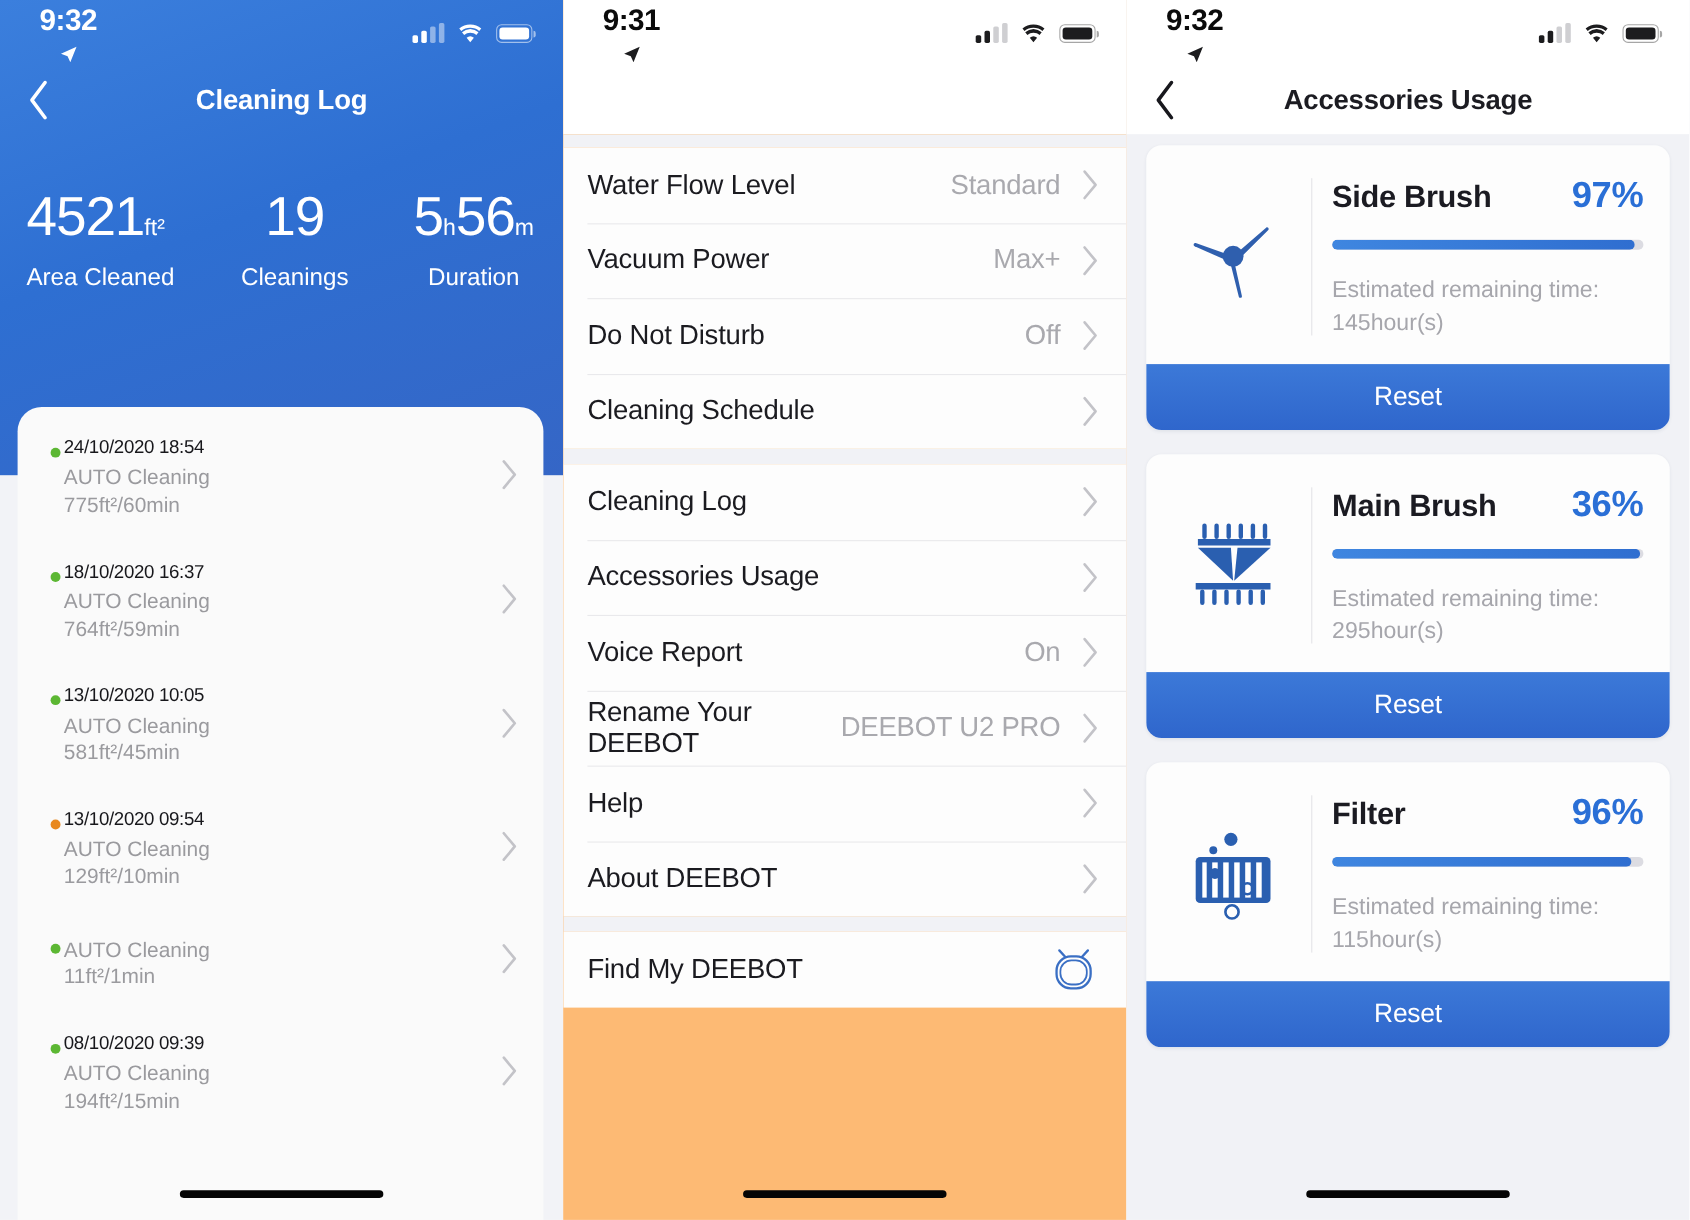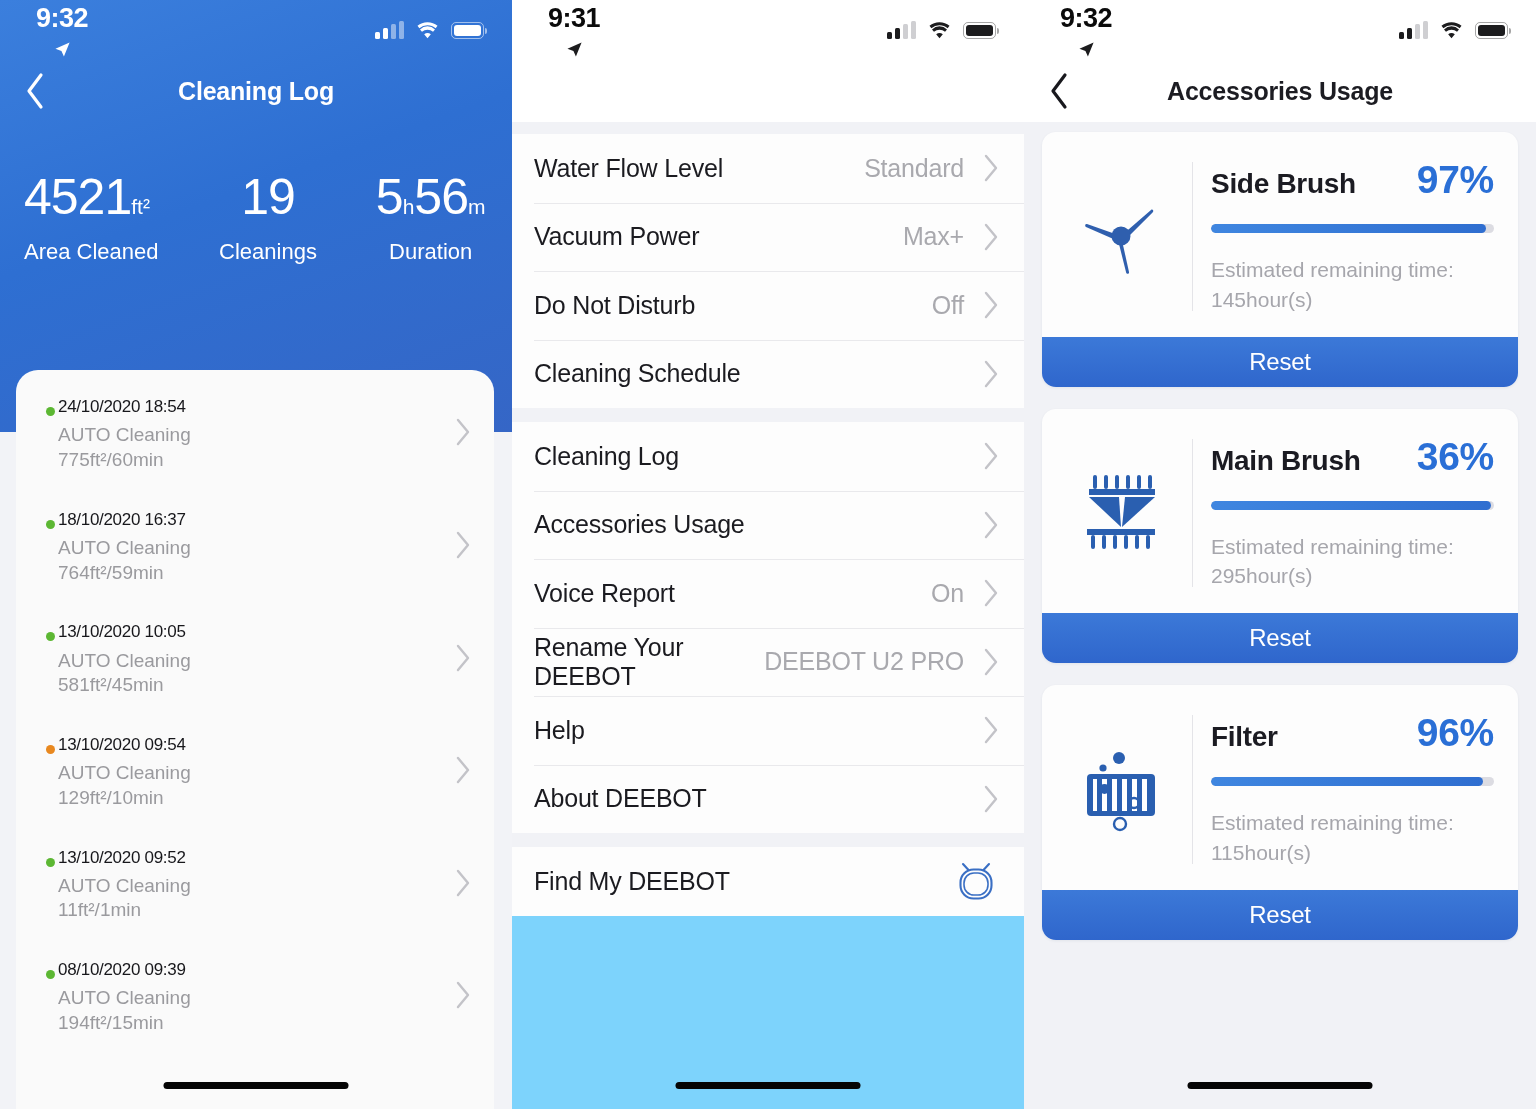--- a/index.html
+++ b/index.html
@@ -94,21 +94,21 @@
   }
   .log-dot {
     position:absolute; left:30px; top:29px; width:9px; height:9px; border-radius:50%;
   }
   .log-date { font-size:17px; color:#17171b; letter-spacing:-.3px; line-height:1.25; }
   .log-mode { font-size:19px; color:#9a9a9e; margin-top:6px; line-height:1.3; }
   .log-meta { font-size:19px; color:#9a9a9e; line-height:1.3; }
   .log-chev { position:absolute; right:22px; top:50%; transform:translateY(-50%); }
 
   
-  #screen-more { background:#7dd3fc; }
+  #screen-more { background:#fdba74; }
   .more-body { position:absolute; top:122px; left:0; right:0; bottom:0; overflow:hidden; }
   .group { background:#fdfdfd; }
   .gap { height:14px; background:#f1f2f6; }
   .mrow {
     height:68.5px; display:flex; align-items:center;
     padding:0 22px 0 22px; position:relative; cursor:pointer;
   }
   .mrow + .mrow::before {
     content:""; position:absolute; left:22px; right:0; top:0; height:1px; background:#e9e9ec;
   }
@@ -123,28 +123,28 @@
   .acc-card {
     background:#fdfdfd; border-radius:14px; overflow:hidden;
     margin-bottom:22px; box-shadow:0 1px 3px rgba(30,50,90,.07);
   }
   .acc-main { display:flex; align-items:stretch; padding:26px 20px 22px 8px; }
   .acc-icon { width:142px; display:flex; align-items:center; justify-content:center; }
   .acc-div { width:1px; background:#e4e4e8; margin:4px 18px 4px 0; }
   .acc-info { flex:1; padding-right:4px; }
   .acc-head { display:flex; align-items:baseline; justify-content:space-between; }
   .acc-name { font-size:28px; font-weight:700; color:#1b1b22; letter-spacing:-.3px; }
-  .acc-pct { font-size:39px; font-weight:700; color:#2a6fd6; letter-spacing:-.3px; }
+  .acc-pct { font-size:33px; font-weight:700; color:#2a6fd6; letter-spacing:-.3px; }
   .acc-track {
     margin-top:22px; height:9px; border-radius:5px; background:#dcdce2; overflow:hidden;
   }
   .acc-fill { height:100%; border-radius:5px; background:linear-gradient(90deg,#3f86e0,#2f6ed0); }
   .acc-est { margin-top:22px; font-size:21px; color:#a6a6ac; line-height:1.42; }
   .acc-reset {
-    height:50px; display:flex; align-items:center; justify-content:center;
+    height:60px; display:flex; align-items:center; justify-content:center;
     background:linear-gradient(180deg,#3c79d8,#2f66cc);
     color:#fff; font-size:24px; letter-spacing:-.2px; cursor:pointer;
   }
 
   
   .home-ind {
     position:absolute; bottom:20px; left:50%; transform:translateX(-50%);
     width:185px; height:7px; border-radius:4px; background:#050505; z-index:20;
   }
 </style>
@@ -236,21 +236,20 @@
             <span class="log-dot" style="background:#e8881f"></span>
             <div class="log-date">13/10/2020 09:54</div>
             <div class="log-mode">AUTO Cleaning</div>
             <div class="log-meta">129ft²/10min</div>
             <span class="log-chev"><svg width="17" height="30" viewBox="0 0 17 30">
                 <path d="M3 3l10 12L3 27" fill="none" stroke="#c3c3c8" stroke-width="2.4" stroke-linecap="round" stroke-linejoin="round"></path>
               </svg></span>
           </div>
           <div class="log-row">
             <span class="log-dot" style="background:#5cb733"></span>
-            <div class="log-date">13/10/2020 09:52</div>
             <div class="log-mode">AUTO Cleaning</div>
             <div class="log-meta">11ft²/1min</div>
             <span class="log-chev"><svg width="17" height="30" viewBox="0 0 17 30">
                 <path d="M3 3l10 12L3 27" fill="none" stroke="#c3c3c8" stroke-width="2.4" stroke-linecap="round" stroke-linejoin="round"></path>
               </svg></span>
           </div>
           <div class="log-row">
             <span class="log-dot" style="background:#5cb733"></span>
             <div class="log-date">08/10/2020 09:39</div>
             <div class="log-mode">AUTO Cleaning</div>

